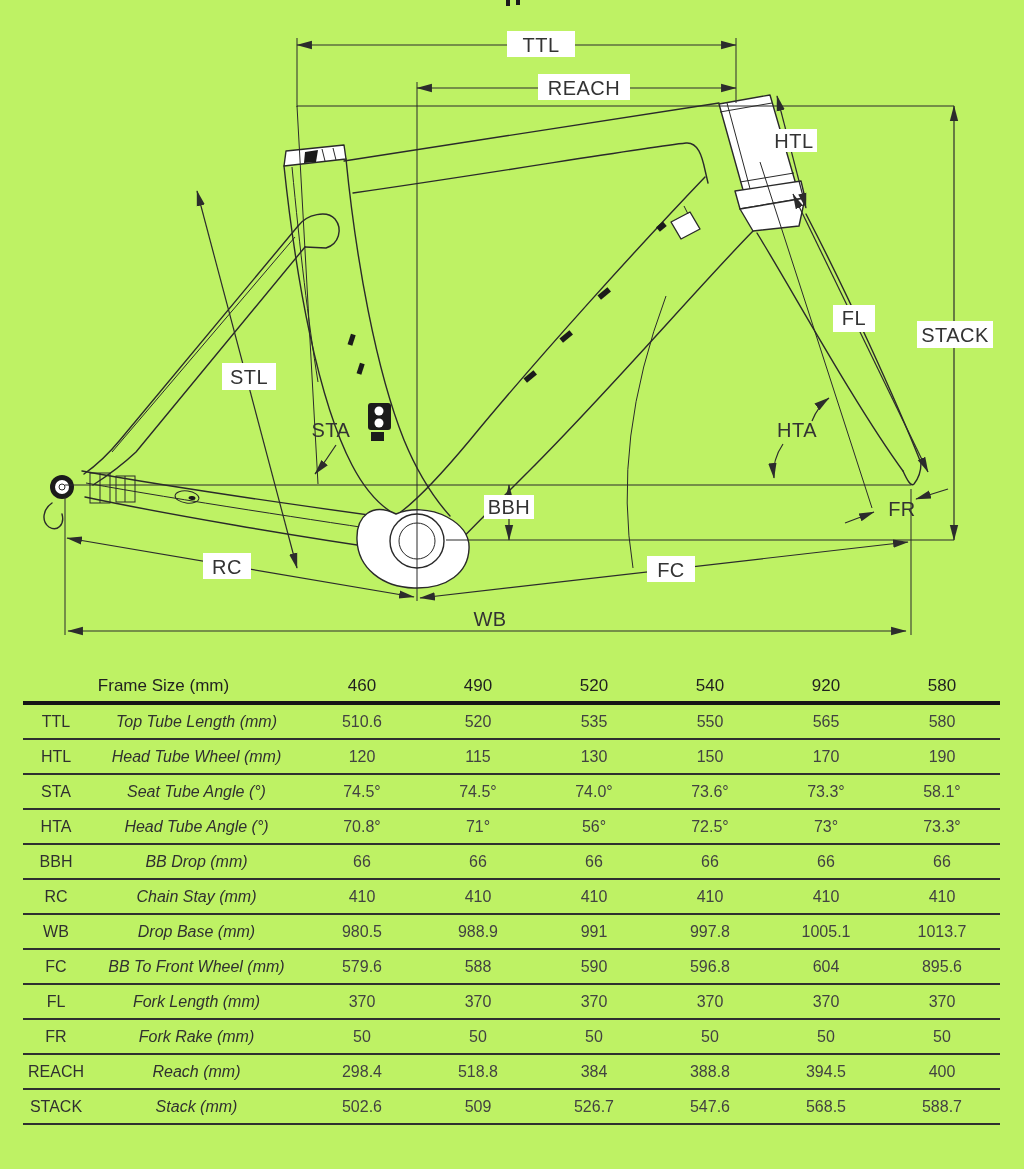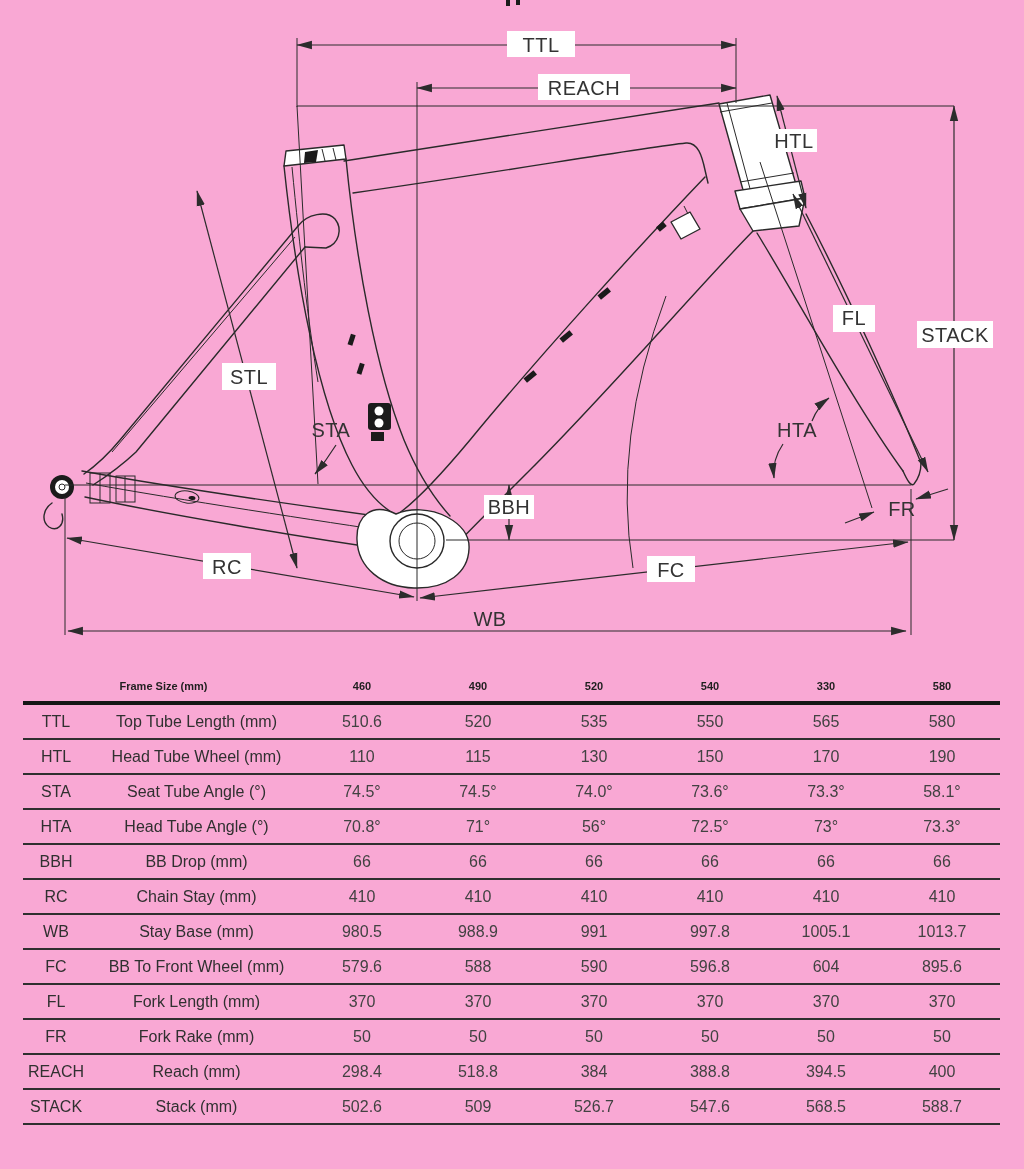--- a/index.html
+++ b/index.html
@@ -1,32 +1,32 @@
 <!DOCTYPE html>
 <html><head>
 <meta charset="utf-8">
 <style>
   html,body{margin:0;padding:0;background:#ffffff;}
   body{width:1024px;height:1169px;position:relative;font-family:"Liberation Sans",sans-serif;}
-  #stage{position:absolute;left:0;top:0;width:1024px;height:1169px;background:#f9a8d4;overflow:hidden;}
+  #stage{position:absolute;left:0;top:0;width:1024px;height:1169px;background:#bef264;overflow:hidden;}
   svg text{font-family:"Liberation Sans","DejaVu Sans",sans-serif;font-size:20px;fill:#333;letter-spacing:0.5px;}
   .frame{stroke:#2a2a2a;stroke-width:1.4;fill:none;stroke-linecap:round;stroke-linejoin:round;}
   .framefill{stroke:#2a2a2a;stroke-width:1.4;fill:#ffffff;stroke-linejoin:round;}
   .thin{stroke:#2a2a2a;stroke-width:1;fill:none;}
   .dark{fill:#1b1b1b;stroke:none;}
   .dim{stroke:#2c2c2c;stroke-width:1.2;fill:none;}
   .gap{fill:#ffffff;stroke:none;}
   
   .geo-table{position:absolute;left:23px;top:670px;border-collapse:collapse;table-layout:fixed;
              font-size:16px;color:#3a3a3a;}
-  .geo-table th{font-weight:bold;color:#1f1f1f;font-size:11px;height:31px;padding:0;
+  .geo-table th{font-weight:normal;color:#1f1f1f;font-size:17px;height:31px;padding:0;
                 border-bottom:4px solid #161616;text-align:center;}
   .geo-table td{height:33px;padding:0;text-align:center;border-bottom:2px solid #2f2f2f;}
   .geo-table td.abbr{color:#303030;}
-  .geo-table td.name{color:#303030;}
+  .geo-table td.name{color:#303030;font-style:italic;}
   .geo-table td.val{color:#424242;}
 </style>
 </head>
 <body>
 
 <div id="stage">
 
   <svg width="1024" height="660" viewBox="0 0 1024 660">
     <defs>
       <marker id="ar" viewBox="0 0 12 8" refX="11.5" refY="4" markerWidth="13" markerHeight="9" orient="auto-start-reverse">
@@ -188,39 +188,39 @@
         <col style="width:116px">
         <col style="width:116px">
     </colgroup>
     <thead>
       <tr>
         <th colspan="2">Frame Size (mm)</th>
       <th>460</th>
           <th>490</th>
           <th>520</th>
           <th>540</th>
-          <th>330</th>
+          <th>920</th>
           <th>580</th>
         </tr>
     </thead>
     <tbody>
         <tr>
           <td class="abbr">TTL</td>
           <td class="name">Top Tube Length (mm)</td>
           <td class="val">510.6</td>
           <td class="val">520</td>
           <td class="val">535</td>
           <td class="val">550</td>
           <td class="val">565</td>
           <td class="val">580</td>
         </tr>
         <tr>
           <td class="abbr">HTL</td>
           <td class="name">Head Tube Wheel (mm)</td>
-          <td class="val">110</td>
+          <td class="val">120</td>
           <td class="val">115</td>
           <td class="val">130</td>
           <td class="val">150</td>
           <td class="val">170</td>
           <td class="val">190</td>
         </tr>
         <tr>
           <td class="abbr">STA</td>
           <td class="name">Seat Tube Angle (°)</td>
           <td class="val">74.5°</td>
@@ -255,21 +255,21 @@
           <td class="name">Chain Stay (mm)</td>
           <td class="val">410</td>
           <td class="val">410</td>
           <td class="val">410</td>
           <td class="val">410</td>
           <td class="val">410</td>
           <td class="val">410</td>
         </tr>
         <tr>
           <td class="abbr">WB</td>
-          <td class="name">Stay Base (mm)</td>
+          <td class="name">Drop Base (mm)</td>
           <td class="val">980.5</td>
           <td class="val">988.9</td>
           <td class="val">991</td>
           <td class="val">997.8</td>
           <td class="val">1005.1</td>
           <td class="val">1013.7</td>
         </tr>
         <tr>
           <td class="abbr">FC</td>
           <td class="name">BB To Front Wheel (mm)</td>

